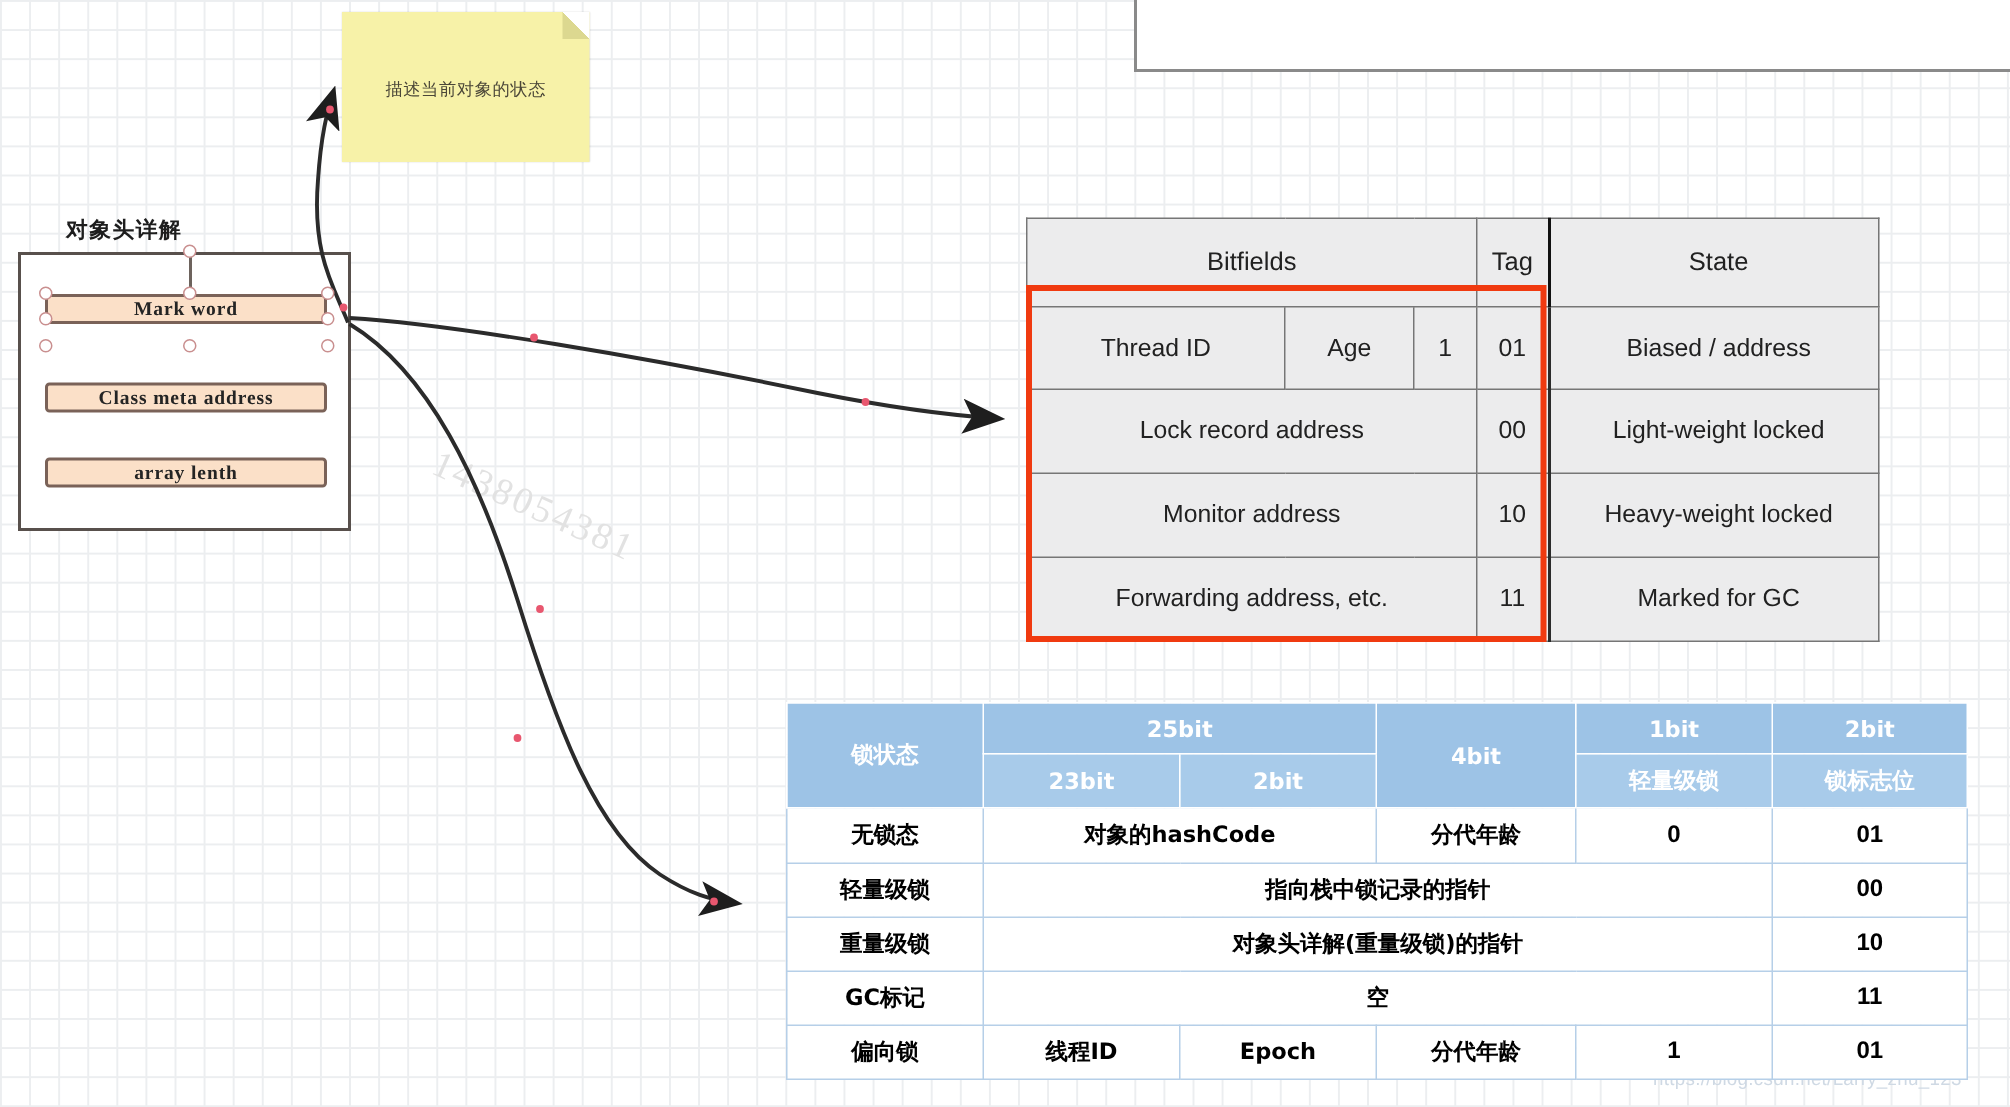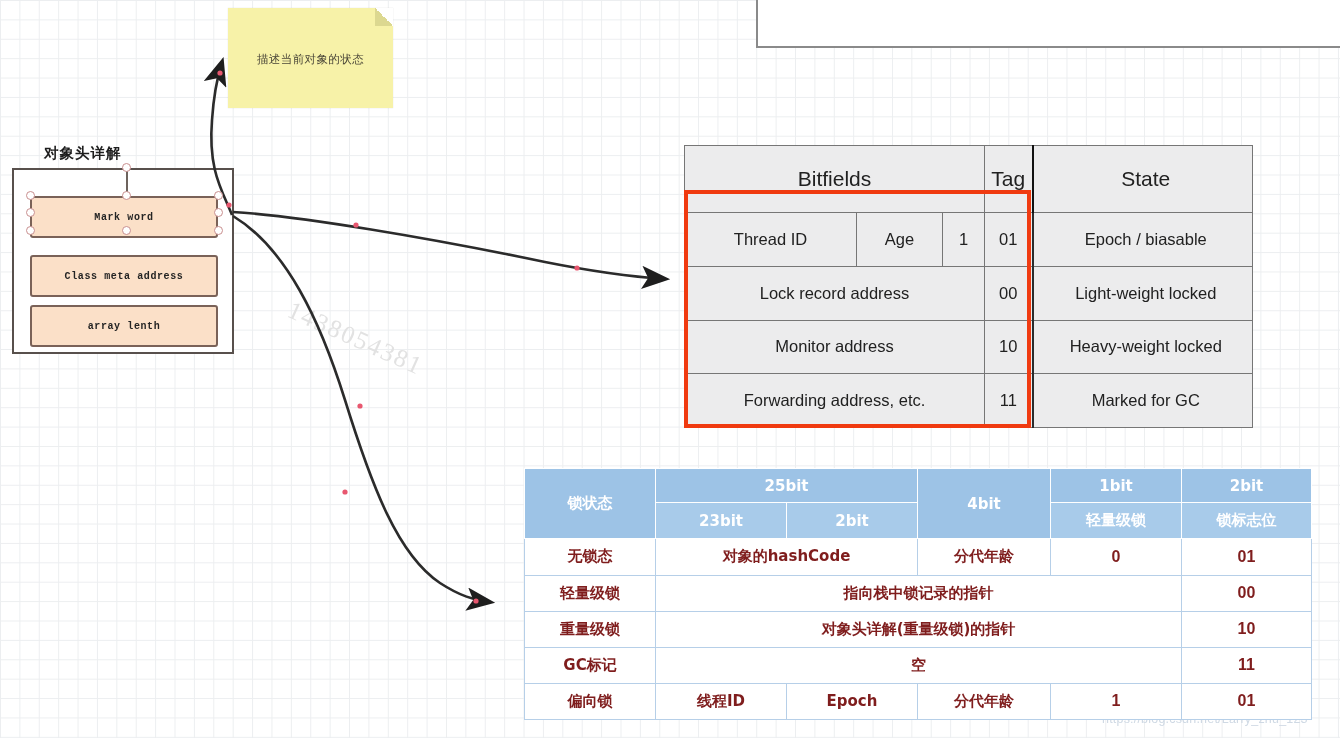--- a/index.html
+++ b/index.html
@@ -56,28 +56,28 @@
     font-size:14.5px;font-weight:bold;color:#1d1d1d;
     font-family:"DejaVu Sans","Liberation Sans",sans-serif;
     letter-spacing:1px;
     margin-top:28px;
   }
   .obj-outer{
     left:12px;top:168px;width:222px;height:186px;
     background:#ffffff;border:2px solid #58504c;box-sizing:border-box;
   }
   .obj-row{
-    position:absolute;left:30px;width:188px;height:42px;
+    position:absolute;left:30px;width:188px;height:20px;
     background:#fbe0c8;
     border:2px solid #7a6258;
     border-radius:3px;
     box-sizing:border-box;
     display:flex;align-items:center;justify-content:center;
-    font-family:Liberation Mono, monospace;
-    font-size:10px;font-weight:bold;color:#242424;
+    font-family:Liberation Serif, serif;
+    font-size:13px;font-weight:bold;color:#242424;
     letter-spacing:.6px;
   }
   .obj-row.r1{top:196px;}
   .obj-row.r2{top:255px;}
   .obj-row.r3{top:305px;}
 
   
   .handle{
     position:absolute;width:9px;height:9px;border-radius:50%;
     background:#ffffff;border:1.4px solid #c98f8f;box-sizing:border-box;
@@ -120,21 +120,21 @@
     background:#ececed;
     font-family:"Liberation Sans","DejaVu Sans",sans-serif;
     font-size:16.5px;color:#212121;
     text-align:center;
     padding:0 4px;
   }
   .en-table td.state{
     text-align:center;padding-left:10px;
     border-left:2.2px solid #2b2b2b;
   }
-  .en-table td.hdr{font-size:21px;}
+  .en-table td.hdr{font-size:17px;}
   .en-table td.hdr.state{border-left:2.6px solid #111;}
   .red-outline{
     position:absolute;
     left:0px;top:45px;width:347px;height:238px;
     border:4px solid #f03a10;
     box-sizing:border-box;
     pointer-events:none;
     z-index:5;
   }
 
@@ -143,21 +143,21 @@
     left:524px;top:468px;width:787px;height:252px;
     z-index:3;
   }
   .cn-table table{
     border-collapse:collapse;width:787px;height:252px;table-layout:fixed;
   }
   .cn-table td{
     border:1.2px solid #b6cfe8;
     text-align:center;
     font-family:"DejaVu Sans","Liberation Sans",sans-serif;
-    font-size:15px;font-weight:bold;color:#7f1d1d;
+    font-size:15px;font-weight:bold;color:#000000;
     background:#ffffff;
     padding:0 2px;
   }
   .cn-table td.head{
     background:#9dc3e6;color:#ffffff;
     border-color:#ffffff;
     font-size:15px;
   }
   .cn-table td.head.sub{background:#a8cbea;}
   .cn-table td.num{font-family:"Liberation Sans",sans-serif;font-size:16px;}
@@ -236,21 +236,21 @@
         <tr>
           <td class="hdr" colspan="3">Bitfields</td>
           <td class="hdr">Tag</td>
           <td class="hdr state">State</td>
         </tr>
         <tr>
           <td>Thread ID</td>
           <td>Age</td>
           <td>1</td>
           <td>01</td>
-          <td class="state">Epoch / biasable</td>
+          <td class="state">Biased / address</td>
         </tr>
         <tr>
           <td colspan="3">Lock record address</td>
           <td>00</td>
           <td class="state">Light-weight locked</td>
         </tr>
         <tr>
           <td colspan="3">Monitor address</td>
           <td>10</td>
           <td class="state">Heavy-weight locked</td>

